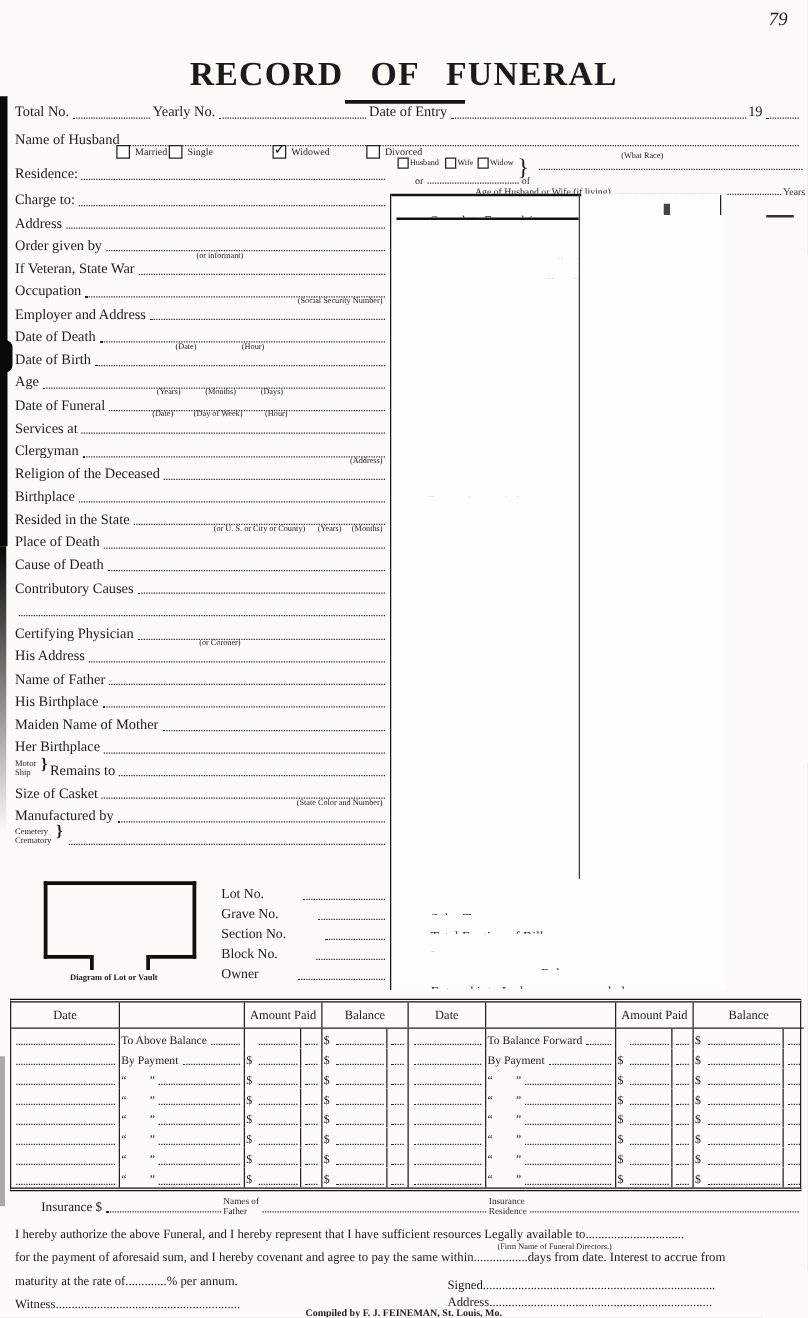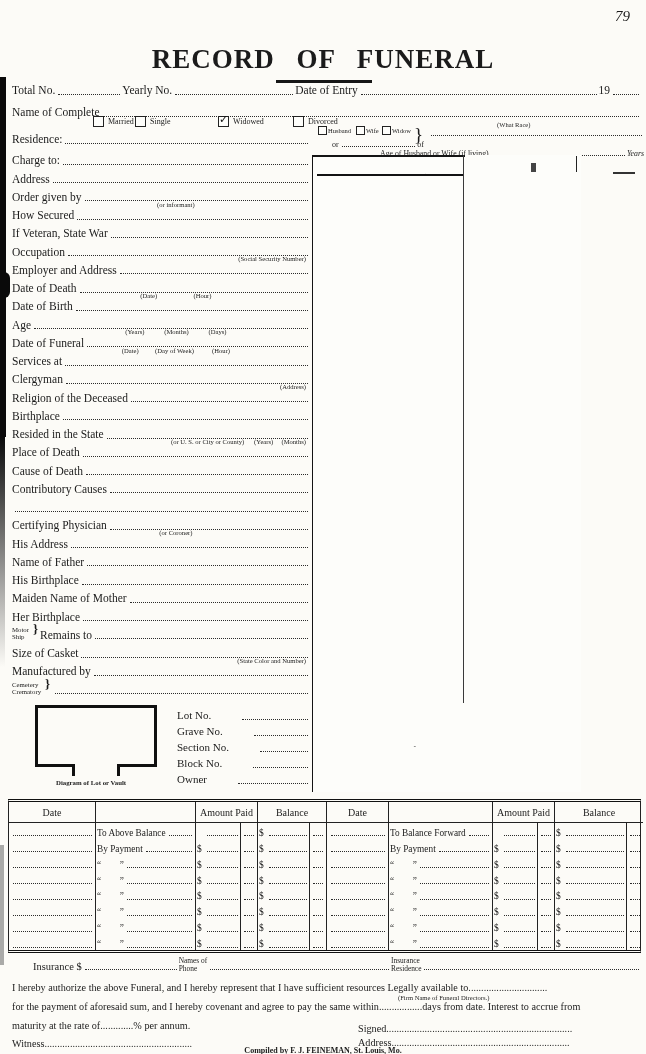--- a/index.html
+++ b/index.html
@@ -98,21 +98,21 @@
     <span class="dotfill dotw" style="width:62px;"></span>
     <span class="flbl">Yearly No.</span>
     <span class="dotfill dotw" style="width:118px;"></span>
     <span class="flbl">Date of Entry</span>
     <span class="dotfill"></span>
     <span class="flbl">19</span>
     <span class="dotfill dotw" style="width:26px;"></span>
   </div>
 
   <div class="rowline" style="left:12px;top:104px;width:629px;height:15px;">
-    <span class="flbl">Name of Complete</span>
+    <span class="flbl">Name of Husband</span>
     <span class="dotfill"></span>
   </div>
   <div class="tinysub" style="left:497px;top:121px;">(What Race)</div>
 
   <div class="marital">
 
   <span class="cb" style="position: absolute; left: 71px; padding-left: 22px;">
         <span class="box"></span>
         <span class="cbl">Married</span>
       </span>
@@ -156,21 +156,21 @@
       <span class="dotfill"></span>
     </div>
     <div class="rowline" style="left:14px;top:12px;width:92px;height:11px;font-size:8px;">
       <span style="font-size:8px;">or</span>
       <span class="dotfill"></span>
       <span style="font-size:8px;">of</span>
     </div>
     <div class="rowline" style="left:62px;top:21px;width:264px;height:11px;">
       <span style="font-size:7.8px;white-space:pre;">Age of Husband or Wife (if living)</span>
       <span class="dotfill"></span>
-      <span style="font-size:7.8px;font-style:italic;">Years</span>
+      <span style="font-size:7.8px;">Years</span>
     </div>
   </div>
 
   <div class="lfields">
 
   <div class="frow">
 
         <span class="flbl">Charge to:</span>
         <span class="dotfill"></span>
 
@@ -179,26 +179,20 @@
 
         <span class="flbl">Address</span>
         <span class="dotfill"></span>
 
       </div>
       <div class="frow">
 
         <span class="flbl">Order given by</span>
         <span class="dotfill"></span>
         <span class="fsub">(or informant)</span>
-      </div>
-      <div class="frow">
-
-        <span class="flbl">How Secured</span>
-        <span class="dotfill"></span>
-
       </div>
       <div class="frow">
 
         <span class="flbl">If Veteran, State War</span>
         <span class="dotfill"></span>
 
       </div>
       <div class="frow subr">
 
         <span class="flbl">Occupation</span>
@@ -953,21 +947,21 @@
             </span>
           </div>
         </div>
     </div>
   </div>
 
   <div class="insurance">
     <span style="flex:0 0 auto;text-align:right;">Insurance $</span>
     <span class="dotfill dotw" style="width:92px;"></span>
     <span class="stack2">Names of
-Phone</span>
+Father</span>
     <span class="dotfill"></span>
     <span class="stack2">Insurance
 Residence</span>
     <span class="dotfill" style="flex:1.2 1 auto;"></span>
   </div>
 
   <div class="legal">
     <div class="ln" style="left:0;top:0;">I hereby authorize the above Funeral, and I hereby represent that I have sufficient resources Legally available to...............................</div>
     <div class="tinysub" style="left:386px;top:12px;">(Firm Name of Funeral Directors.)</div>
     <div class="ln" style="left:0;top:19px;">for the payment of aforesaid sum, and I hereby covenant and agree to pay the same within.................days from date.   Interest to accrue from</div>

